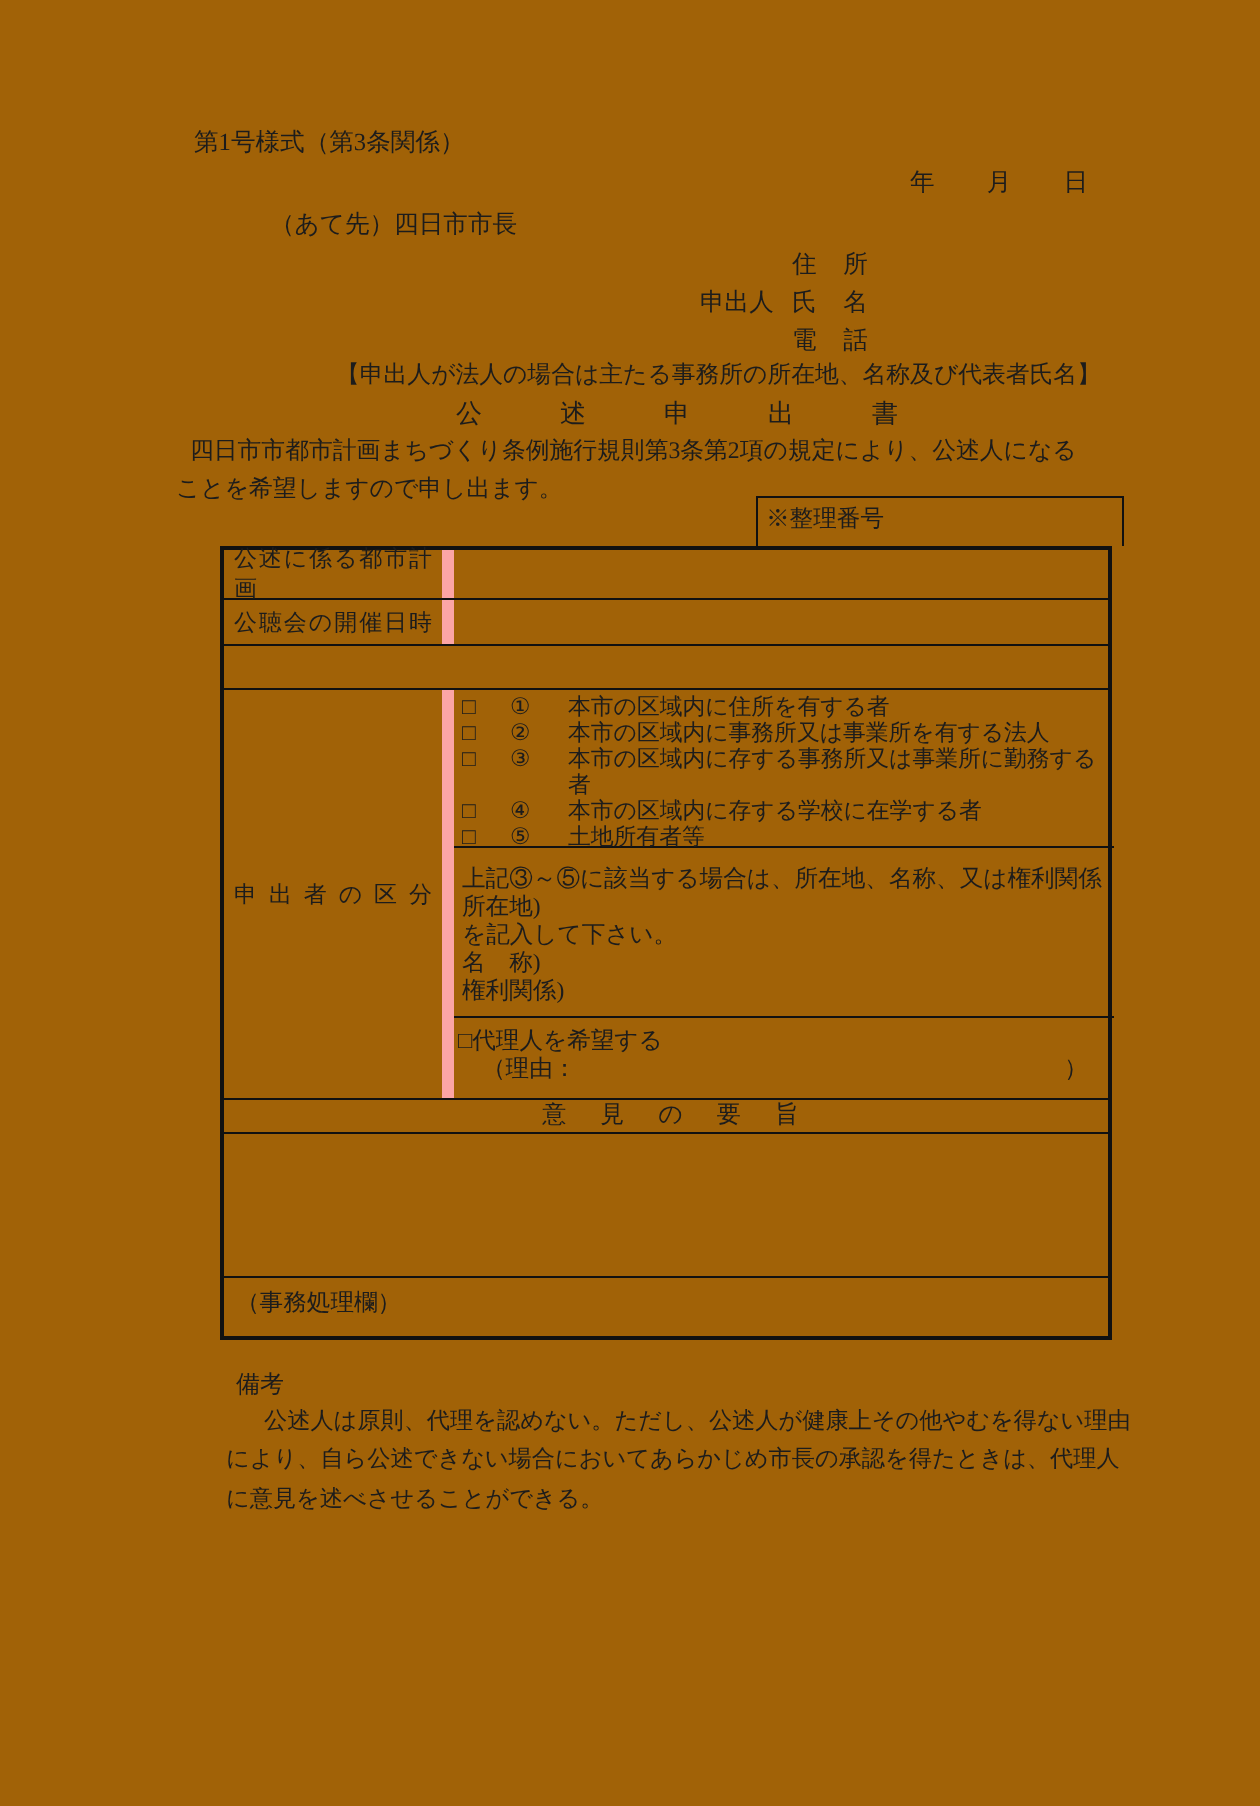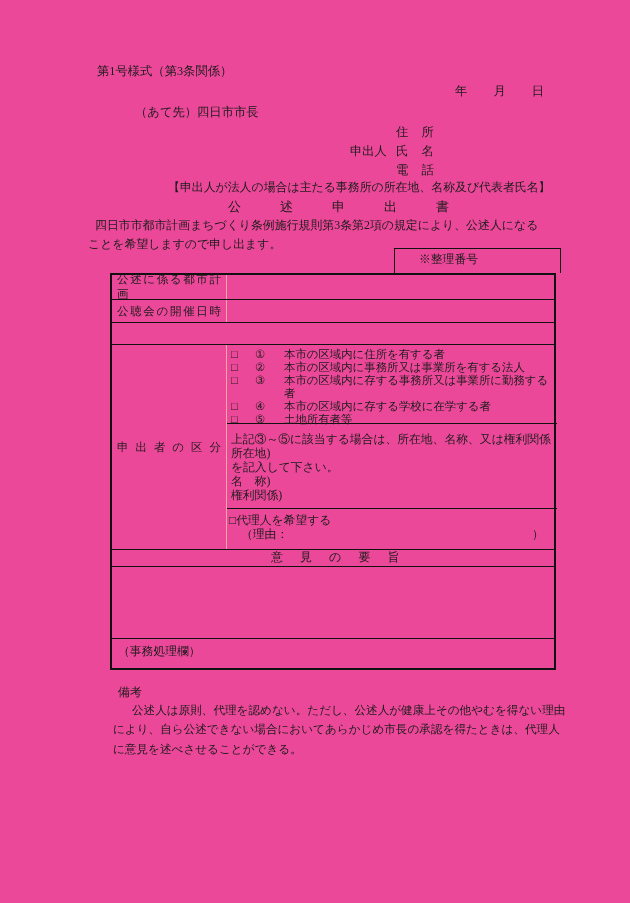--- a/index.html
+++ b/index.html
@@ -1,51 +1,51 @@
 <!DOCTYPE html>
 <html><head>
 <meta charset="utf-8">
 <style>
   html,body{margin:0;padding:0;background:#e9e9e9;}
   .doc{
-    position:relative;width:630px;height:903px;background:#ec4899;
+    position:relative;width:630px;height:903px;background:#a16207;
     font-family:"Liberation Serif","DejaVu Serif",serif;
     color:#1c1c1c;overflow:hidden;
   }
   .abs{position:absolute;white-space:nowrap;font-size:12px;line-height:14px;}
 
   
   .t-formno{left:97px;top:64px;font-size:12.3px;}
   .t-date{left:455px;top:84px;font-size:12.3px;letter-spacing:0.5px;}
   .t-addressee{left:135px;top:105px;font-size:12.3px;}
   .t-applicant{left:350px;top:144px;font-size:12.3px;}
   .t-field{left:396px;font-size:12.3px;letter-spacing:0.5px;}
   .t-field.f0{top:125px;} .t-field.f1{top:144px;} .t-field.f2{top:163px;}
   .t-corp{left:168px;top:180px;font-size:11.9px;}
   .t-title{left:228px;top:200px;font-size:13px;}
   .t-intro1{left:95px;top:218px;font-size:11.9px;}
   .t-intro2{left:88px;top:237px;font-size:11.9px;}
 
   
   .refbox{
-    position:absolute;left:394px;top:248px;width:167px;height:25px;
+    position:absolute;left:378px;top:248px;width:184px;height:25px;
     border:1.7px solid #111;border-bottom:none;box-sizing:border-box;
-    font-size:11.8px;line-height:21px;padding-left:24px;
+    font-size:11.8px;line-height:21px;padding-left:4px;
   }
 
   
   .ftable{
     position:absolute;left:110px;top:273px;width:446px;height:397px;
     border:2px solid #111;box-sizing:border-box;
     display:flex;flex-direction:column;font-size:11.8px;
   }
   .trow{display:flex;border-bottom:1px solid #111;box-sizing:border-box;flex:none;}
   .trow:last-child{border-bottom:none;flex:1;}
   .lcell{
-    width:115px;flex:none;border-right:1px solid #fca5a5;box-sizing:border-box;
+    width:115px;flex:none;border-right:6px solid #fca5a5;box-sizing:border-box;
     padding:0 5px;display:flex;align-items:center;
   }
   .lcell .just{width:100%;text-align:justify;text-align-last:justify;font-size:11.5px;}
   .vcell{flex:1;}
   .h24{height:25px;} .h23{height:23px;} .h22{height:22px;}
   .hcat{height:205px;}
   .rstack{flex:1;display:flex;flex-direction:column;}
   .sub{box-sizing:border-box;}
   .subA{height:79px;border-bottom:1px solid #111;padding-top:3px;}
   .subB{height:85px;border-bottom:1px solid #111;padding:8px 6px 0 4px;}

